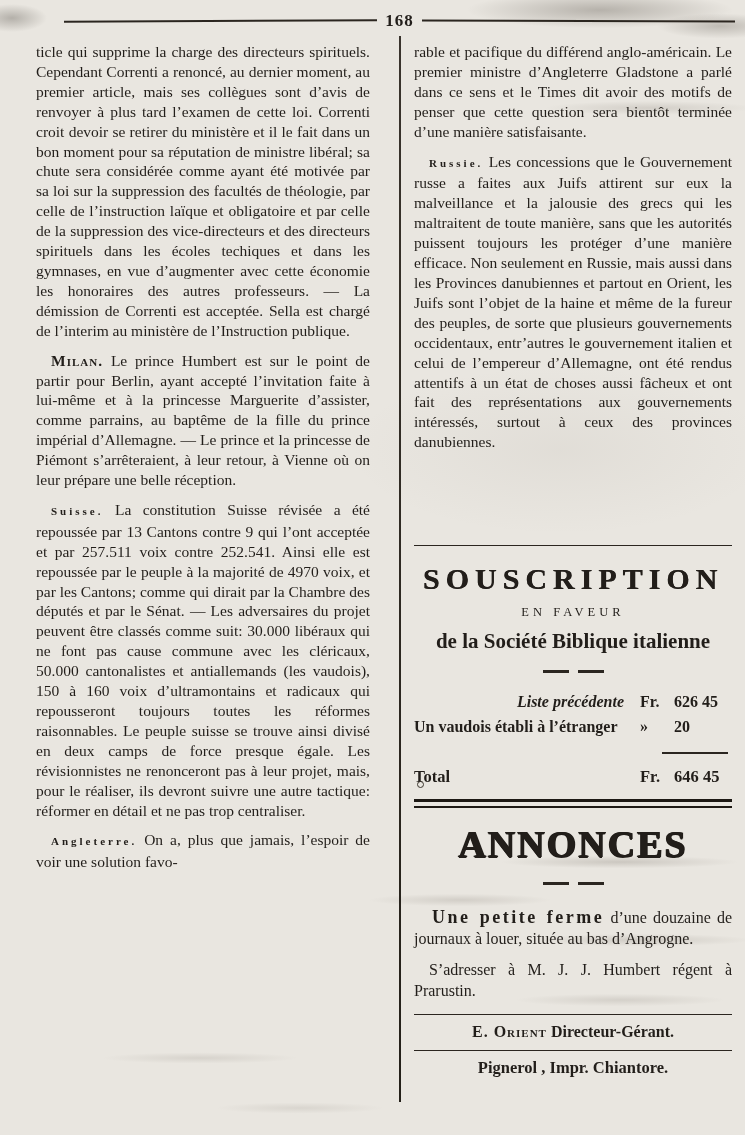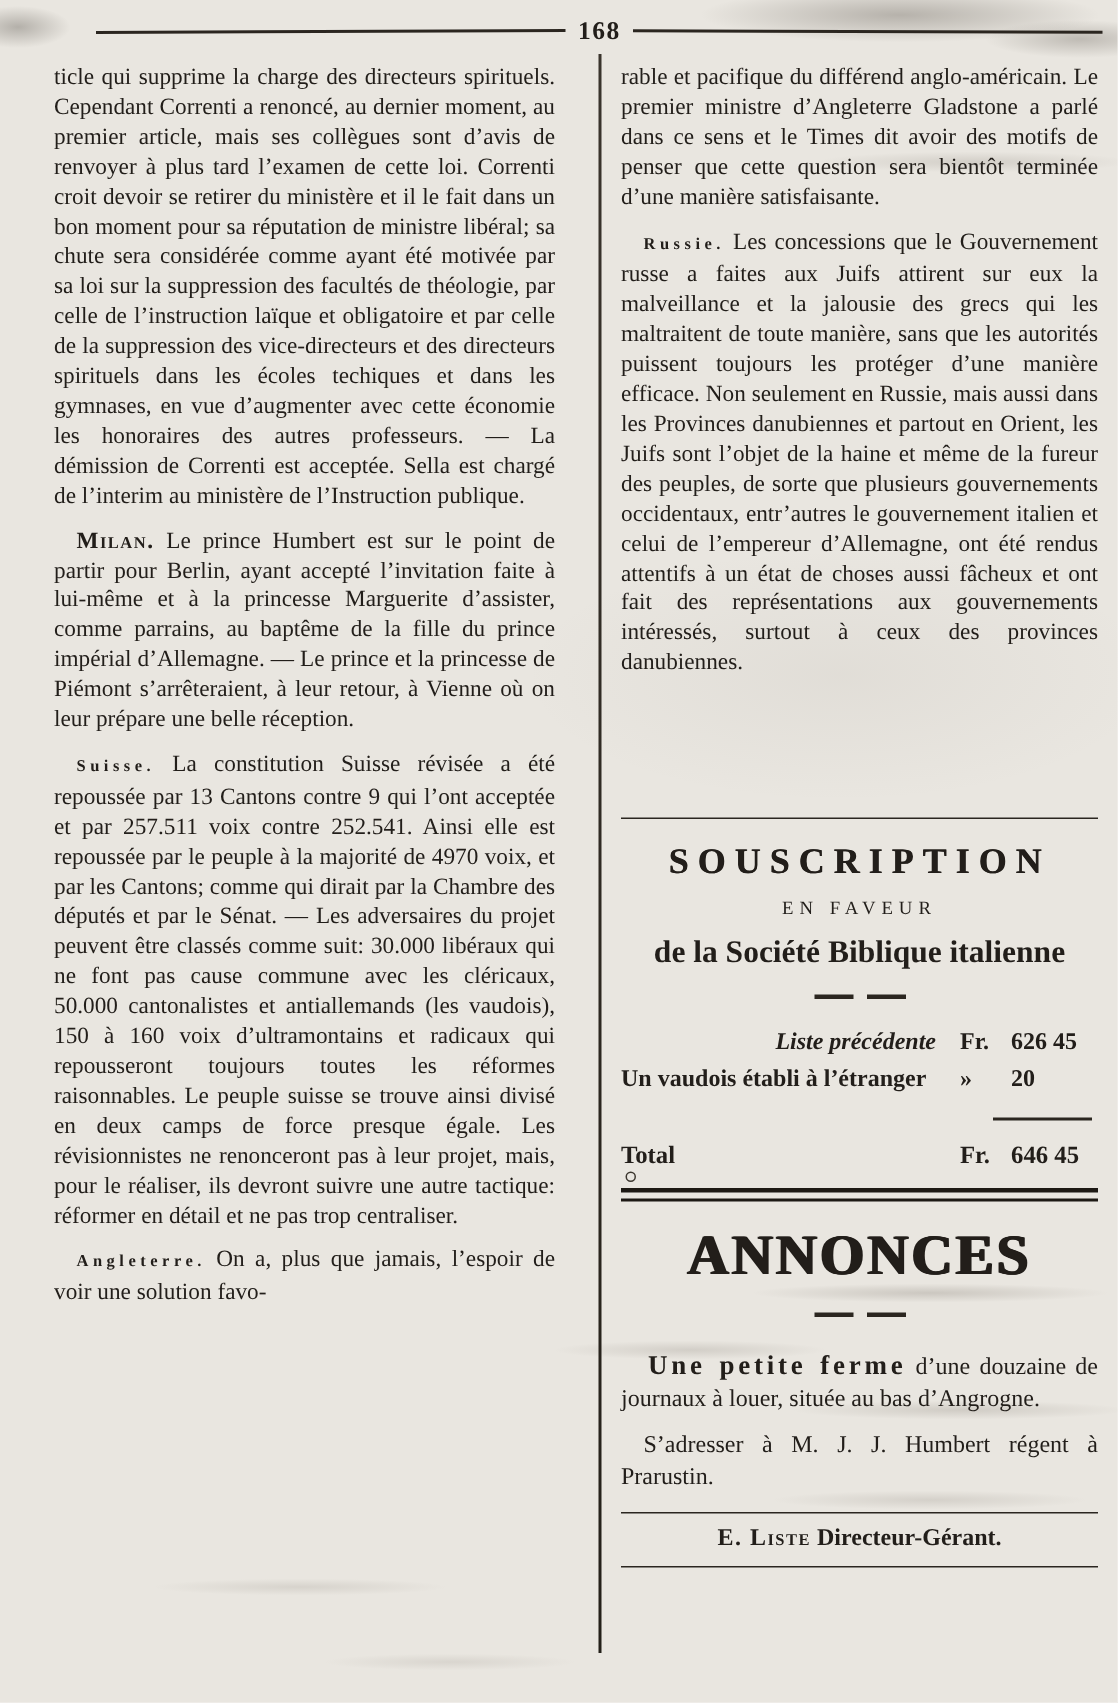--- a/index.html
+++ b/index.html
@@ -38,21 +38,21 @@
   .col-left { left:36px; width:334px; }
   .col-right { left:414px; width:318px; }
 
   .para { margin:0 0 10px 0; text-align:justify; font-size:15.5px; line-height:19.9px; }
   .para.indent { text-indent:15px; }
   .sec-head { font-weight:bold; letter-spacing:3px; font-size:11px; }
   .place-label { font-variant:small-caps; font-weight:bold; letter-spacing:1px; }
 
   .lower-right { position:absolute; left:0; top:503px; width:318px; }
   .rule-thin { border-top:1.5px solid #2b2620; height:0; }
-  .sous-title { margin:16px 0 0; text-align:center; font-size:24px; font-weight:bold;
+  .sous-title { margin:16px 0 0; text-align:center; font-size:30px; font-weight:bold;
     letter-spacing:6px; text-shadow:0.4px 0 0 currentColor; }
   .sous-sub { margin-top:9px; text-align:center; font-size:12.5px; font-weight:normal; letter-spacing:4px; }
   .sous-benef { margin-top:9px; text-align:center; font-size:21px; font-weight:bold; }
   .dash-deco { margin-top:16px; display:flex; justify-content:center; gap:9px; }
   .dash-deco span { width:26px; height:3px; background:#2b2620; }
   .sub-row { display:flex; align-items:baseline; font-size:16px; line-height:22px; font-weight:bold; }
   .sub-row.row1 { margin-top:18px; }
   .sub-row.row2 { margin-top:3px; }
   .sub-label { flex:1; }
   .sub-label.ital { font-style:italic; text-align:right; padding-right:16px; }
@@ -140,21 +140,22 @@
         <h1 class="ann-title">ANNONCES</h1>
         <div class="dash-deco">
             <span></span>
             <span></span>
           </div>
 
         <p class="para ad"><span class="ad-lead">Une petite ferme</span><span> d’une douzaine de journaux à louer, située au bas d’Angrogne.</span></p>
         <p class="para contact">S’adresser à M. J. J. Humbert régent à Prarustin.</p>
 
         <div class="rule-thin footer-rule1"></div>
-        <div class="director"><span class="smallcaps">E. Liste</span><span> Directeur-Gérant.</span></div>
+        <div class="director"><span class="smallcaps">E. Orient</span><span> Directeur-Gérant.</span></div>
         <div class="rule-thin footer-rule2"></div>
+        <div class="imprint">Pignerol , Impr. Chiantore.</div>
       </div>
     </div>
   </section>
 
   <div class="artifact-dot"></div>
 
 </div>
 
 </body></html>

